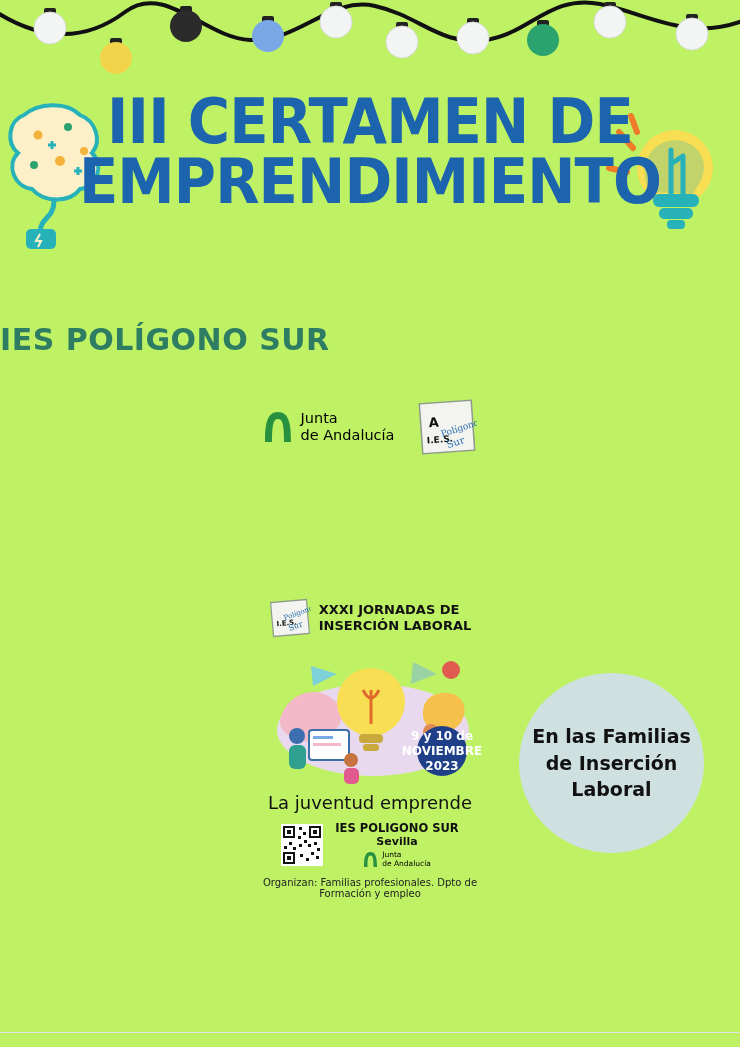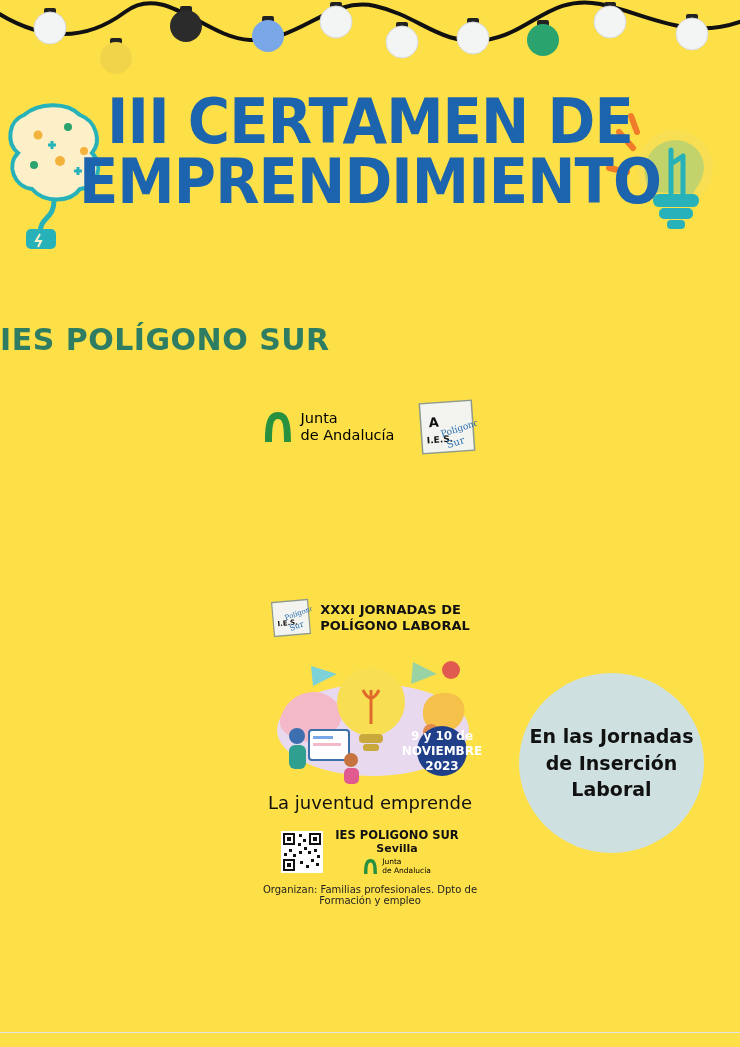--- a/index.html
+++ b/index.html
@@ -5,21 +5,21 @@
   * { box-sizing: border-box; margin: 0; padding: 0; }
   html, body {
     width: 740px; height: 1047px;
     background: #ffffff;
     font-family: "DejaVu Sans", sans-serif;
     overflow: hidden;
   }
   .poster {
     position: relative;
     width: 740px; height: 1047px;
-    background: #fde047;
+    background: #bef264;
     overflow: hidden;
   }
 
   
   .lights {
     position: absolute;
     top: 0; left: 0;
     width: 740px; height: 95px;
   }
 
@@ -119,21 +119,21 @@
     background: #1f3f88; color: #fff;
     font-size: 12px; font-weight: bold; line-height: 1.25;
     display: flex; align-items: center; justify-content: center;
     text-align: center; white-space: pre-line;
   }
   .flyer-slogan {
     text-align: center; font-size: 18px; color: #111; margin-top: 8px;
   }
   .flyer-qr-row {
     display: flex; align-items: center; justify-content: center;
-    gap: 12px; margin-top: 15px;
+    gap: 12px; margin-top: 8px;
   }
   .qr { width: 42px; height: 42px; }
   .flyer-center-col { text-align: center; }
   .flyer-ies-name { font-size: 11.5px; font-weight: bold; color: #111; }
   .flyer-city { font-size: 11px; font-weight: bold; color: #111; }
   .flyer-junta { display: flex; align-items: center; gap: 4px; justify-content: center; margin-top: 3px;}
   .flyer-junta-mark { width: 15px; height: 17px; }
   .flyer-junta-text { font-size: 7.5px; line-height: 1.15; text-align: left; white-space: pre-line;}
   .flyer-organizan {
     text-align: center; font-size: 10px; color: #222; margin-top: 9px;
@@ -268,34 +268,34 @@
       <rect x="4" y="4" width="52" height="50" fill="#f3f4ef" stroke="#8e9a8b" stroke-width="1.5" transform="rotate(-4 30 29)"></rect>
       <text x="12" y="28" font-family="DejaVu Sans, sans-serif" font-size="13" font-weight="bold" fill="#111" transform="rotate(-4 30 29)">A</text>
       <text x="9" y="44" font-family="DejaVu Sans, sans-serif" font-size="9" font-weight="bold" fill="#111" transform="rotate(-4 30 29)">I.E.S.</text>
       <text x="24" y="36" font-family="DejaVu Serif, serif" font-size="9" fill="#2a6fb0" transform="rotate(-18 34 34)">Polígono</text>
       <text x="30" y="48" font-family="DejaVu Serif, serif" font-size="10" fill="#2a6fb0" transform="rotate(-18 38 46)">Sur</text>
     </svg>
   </div>
 
 
 
-  <div class="bubble bubble-right">En las Jornadas
+  <div class="bubble bubble-right">En las Familias
 de Inserción
 Laboral</div>
 
   <div class="flyer">
     <div class="flyer-head">
       <svg class="flyer-ies" viewBox="0 0 42 40" xmlns="http://www.w3.org/2000/svg">
         <rect x="3" y="3" width="36" height="34" fill="#f3f4ef" stroke="#8e9a8b" stroke-width="1.2" transform="rotate(-5 21 20)"></rect>
         <text x="7" y="27" font-family="DejaVu Sans, sans-serif" font-size="7" font-weight="bold" fill="#111" transform="rotate(-5 21 20)">I.E.S.</text>
         <text x="15" y="20" font-family="DejaVu Serif, serif" font-size="7" fill="#2a6fb0" transform="rotate(-20 22 19)">Polígono</text>
         <text x="20" y="31" font-family="DejaVu Serif, serif" font-size="8" fill="#2a6fb0" transform="rotate(-20 26 30)">Sur</text>
       </svg>
       <div class="flyer-head-text">XXXI JORNADAS DE
-POLÍGONO LABORAL</div>
+INSERCIÓN LABORAL</div>
     </div>
 
     <div class="flyer-art">
       <svg width="230" height="140" viewBox="0 0 230 140" xmlns="http://www.w3.org/2000/svg">
         <ellipse cx="118" cy="86" rx="96" ry="46" fill="#e8d9ef"></ellipse>
         <path d="M26 72 C 36 44, 70 40, 84 62 C 96 82, 66 104, 44 96 C 30 91, 22 84, 26 72 Z" fill="#f3b9c8"></path>
         <path d="M182 50 C 204 44, 216 62, 206 78 C 196 94, 170 90, 168 72 C 167 60, 172 53, 182 50 Z" fill="#f6c14a"></path>
         <circle cx="116" cy="58" r="34" fill="#f7de52"></circle>
         <rect x="104" y="90" width="24" height="9" rx="4" fill="#c9a93c"></rect>
         <rect x="108" y="100" width="16" height="7" rx="3" fill="#c9a93c"></rect>

